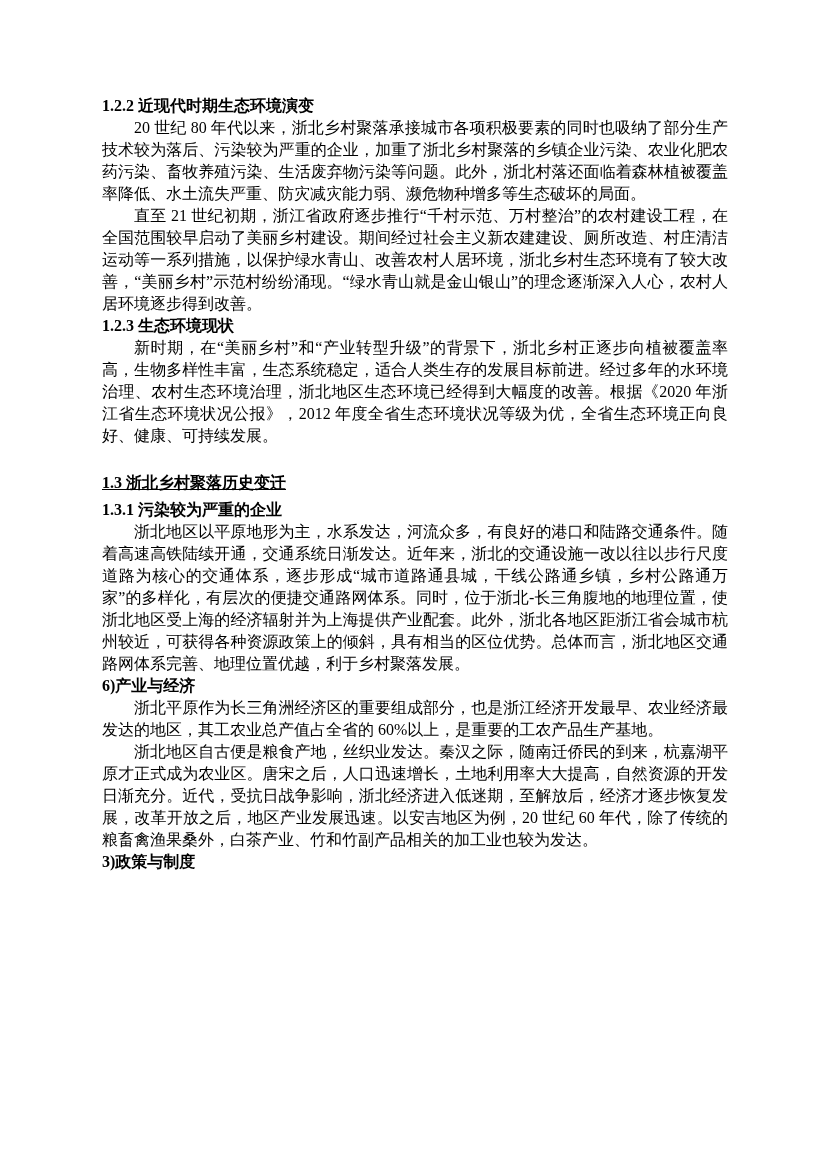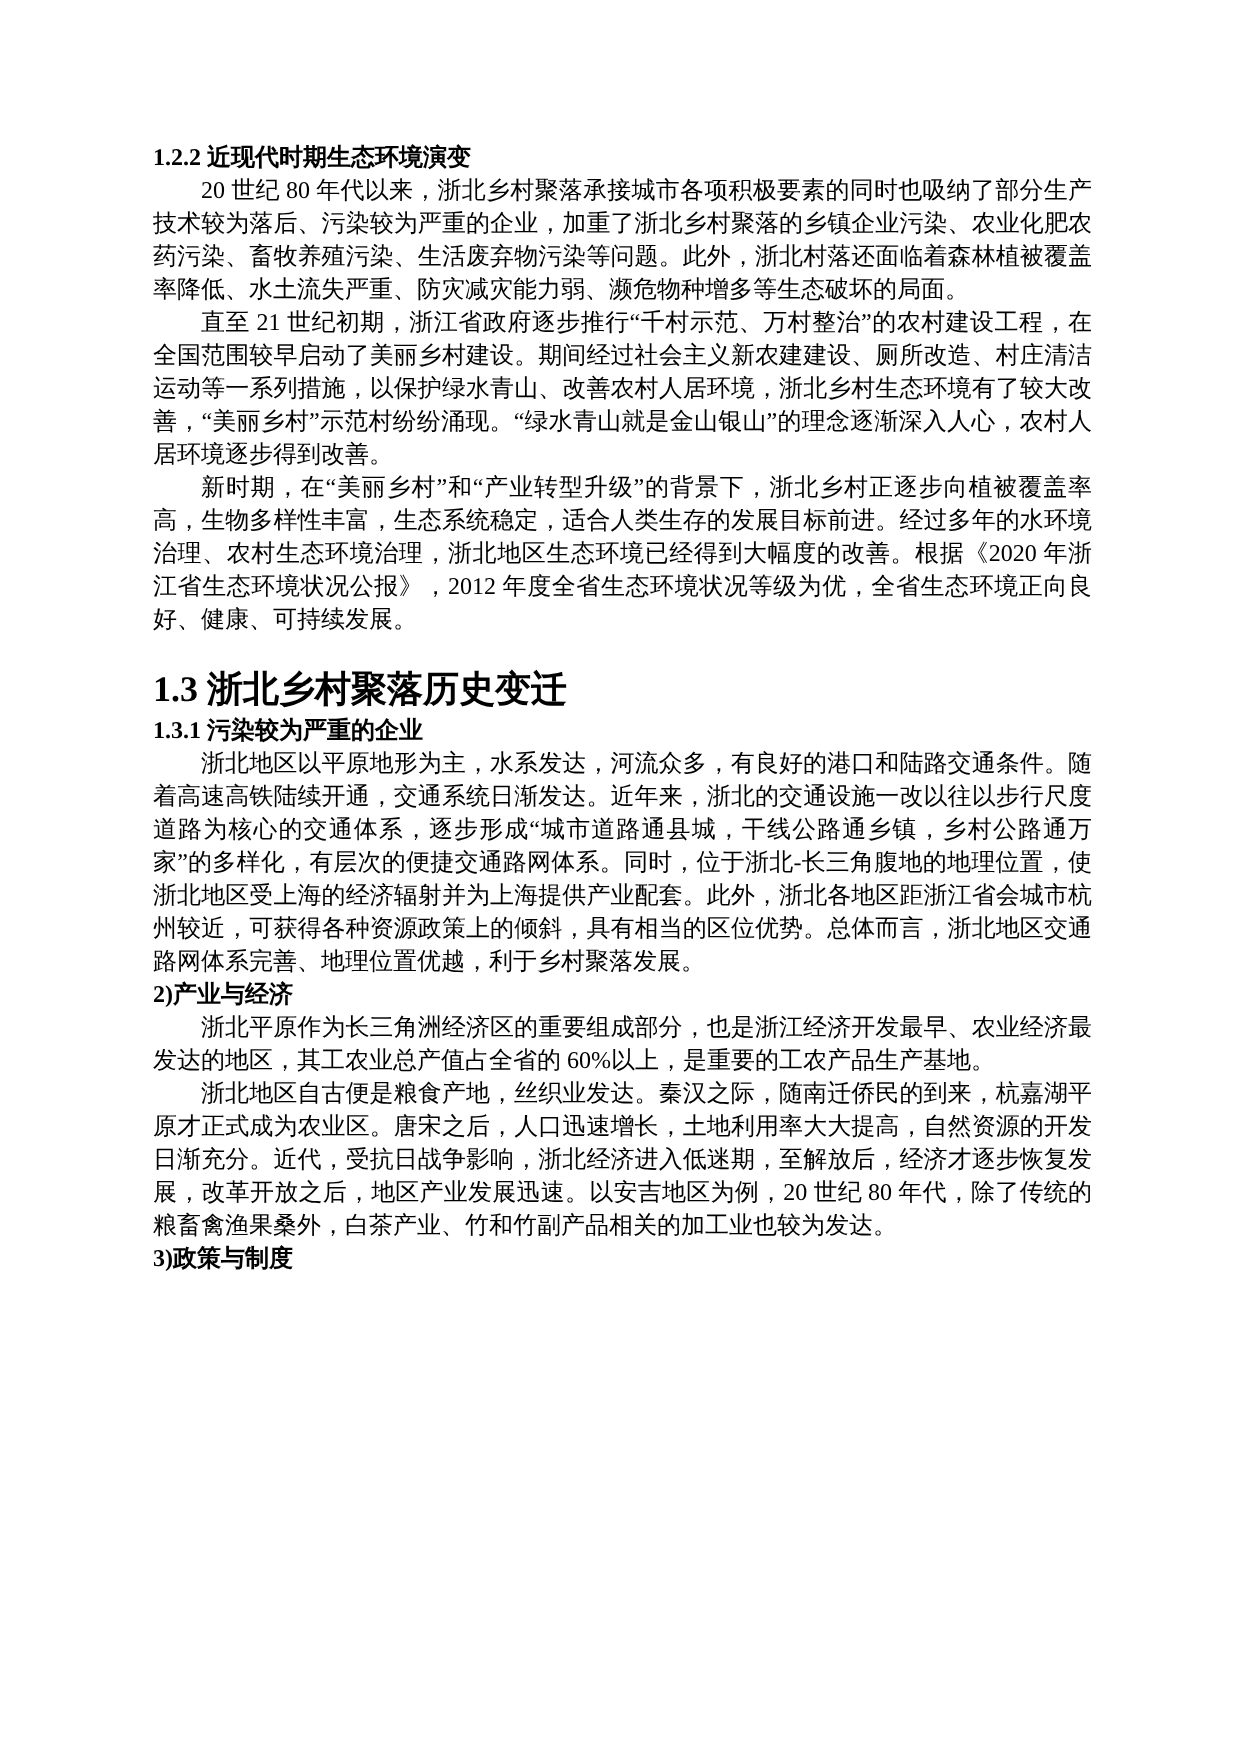--- a/index.html
+++ b/index.html
@@ -28,39 +28,41 @@
     word-break: break-all;
   }
   .h-sub {
     margin: 0;
     font-size: 16px;
     line-height: 22px;
     font-weight: bold;
   }
   .h-main {
     margin: 22px 0 3px 0;
-    font-size: 24px;
+    font-size: 16px;
     line-height: 27px;
     font-weight: bold;
+    text-decoration: underline;
   }
   .h-item {
     margin: 0;
     font-size: 16px;
     line-height: 22px;
     font-weight: bold;
   }
 </style>
 </head>
 <body>
 
 <div class="page">
   <h3 class="h-sub">1.2.2 近现代时期生态环境演变</h3>
   <p class="para">20 世纪 80 年代以来，浙北乡村聚落承接城市各项积极要素的同时也吸纳了部分生产技术较为落后、污染较为严重的企业，加重了浙北乡村聚落的乡镇企业污染、农业化肥农药污染、畜牧养殖污染、生活废弃物污染等问题。此外，浙北村落还面临着森林植被覆盖率降低、水土流失严重、防灾减灾能力弱、濒危物种增多等生态破坏的局面。</p>
   <p class="para">直至 21 世纪初期，浙江省政府逐步推行“千村示范、万村整治”的农村建设工程，在全国范围较早启动了美丽乡村建设。期间经过社会主义新农建建设、厕所改造、村庄清洁运动等一系列措施，以保护绿水青山、改善农村人居环境，浙北乡村生态环境有了较大改善，“美丽乡村”示范村纷纷涌现。“绿水青山就是金山银山”的理念逐渐深入人心，农村人居环境逐步得到改善。</p>
+  <h3 class="h-sub">1.2.3 生态环境现状</h3>
   <p class="para">新时期，在“美丽乡村”和“产业转型升级”的背景下，浙北乡村正逐步向植被覆盖率高，生物多样性丰富，生态系统稳定，适合人类生存的发展目标前进。经过多年的水环境治理、农村生态环境治理，浙北地区生态环境已经得到大幅度的改善。根据《2020 年浙江省生态环境状况公报》，2012 年度全省生态环境状况等级为优，全省生态环境正向良好、健康、可持续发展。</p>
   <h2 class="h-main">1.3 浙北乡村聚落历史变迁</h2>
   <h3 class="h-sub">1.3.1 污染较为严重的企业</h3>
   <p class="para">浙北地区以平原地形为主，水系发达，河流众多，有良好的港口和陆路交通条件。随着高速高铁陆续开通，交通系统日渐发达。近年来，浙北的交通设施一改以往以步行尺度道路为核心的交通体系，逐步形成“城市道路通县城，干线公路通乡镇，乡村公路通万家”的多样化，有层次的便捷交通路网体系。同时，位于浙北-长三角腹地的地理位置，使浙北地区受上海的经济辐射并为上海提供产业配套。此外，浙北各地区距浙江省会城市杭州较近，可获得各种资源政策上的倾斜，具有相当的区位优势。总体而言，浙北地区交通路网体系完善、地理位置优越，利于乡村聚落发展。</p>
-  <h4 class="h-item">2)产业与经济</h4>
+  <h4 class="h-item">6)产业与经济</h4>
   <p class="para">浙北平原作为长三角洲经济区的重要组成部分，也是浙江经济开发最早、农业经济最发达的地区，其工农业总产值占全省的 60%以上，是重要的工农产品生产基地。</p>
-  <p class="para">浙北地区自古便是粮食产地，丝织业发达。秦汉之际，随南迁侨民的到来，杭嘉湖平原才正式成为农业区。唐宋之后，人口迅速增长，土地利用率大大提高，自然资源的开发日渐充分。近代，受抗日战争影响，浙北经济进入低迷期，至解放后，经济才逐步恢复发展，改革开放之后，地区产业发展迅速。以安吉地区为例，20 世纪 80 年代，除了传统的粮畜禽渔果桑外，白茶产业、竹和竹副产品相关的加工业也较为发达。</p>
+  <p class="para">浙北地区自古便是粮食产地，丝织业发达。秦汉之际，随南迁侨民的到来，杭嘉湖平原才正式成为农业区。唐宋之后，人口迅速增长，土地利用率大大提高，自然资源的开发日渐充分。近代，受抗日战争影响，浙北经济进入低迷期，至解放后，经济才逐步恢复发展，改革开放之后，地区产业发展迅速。以安吉地区为例，20 世纪 60 年代，除了传统的粮畜禽渔果桑外，白茶产业、竹和竹副产品相关的加工业也较为发达。</p>
   <h4 class="h-item">3)政策与制度</h4>
 </div>
 
 </body></html>

